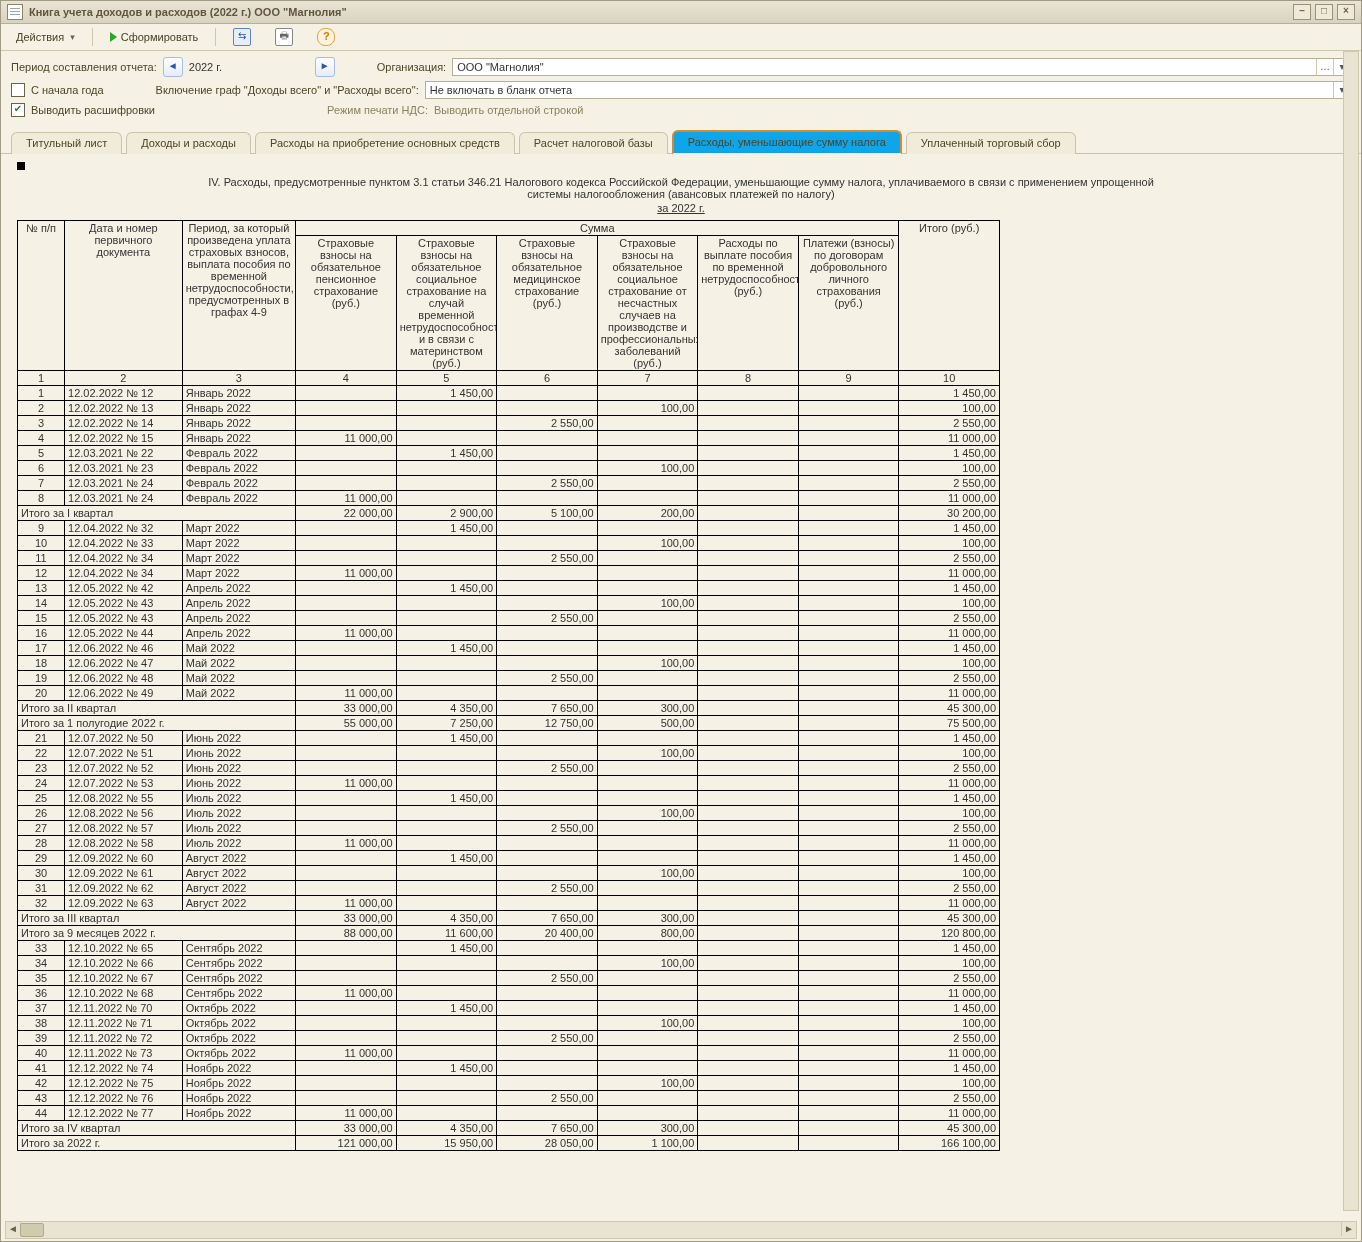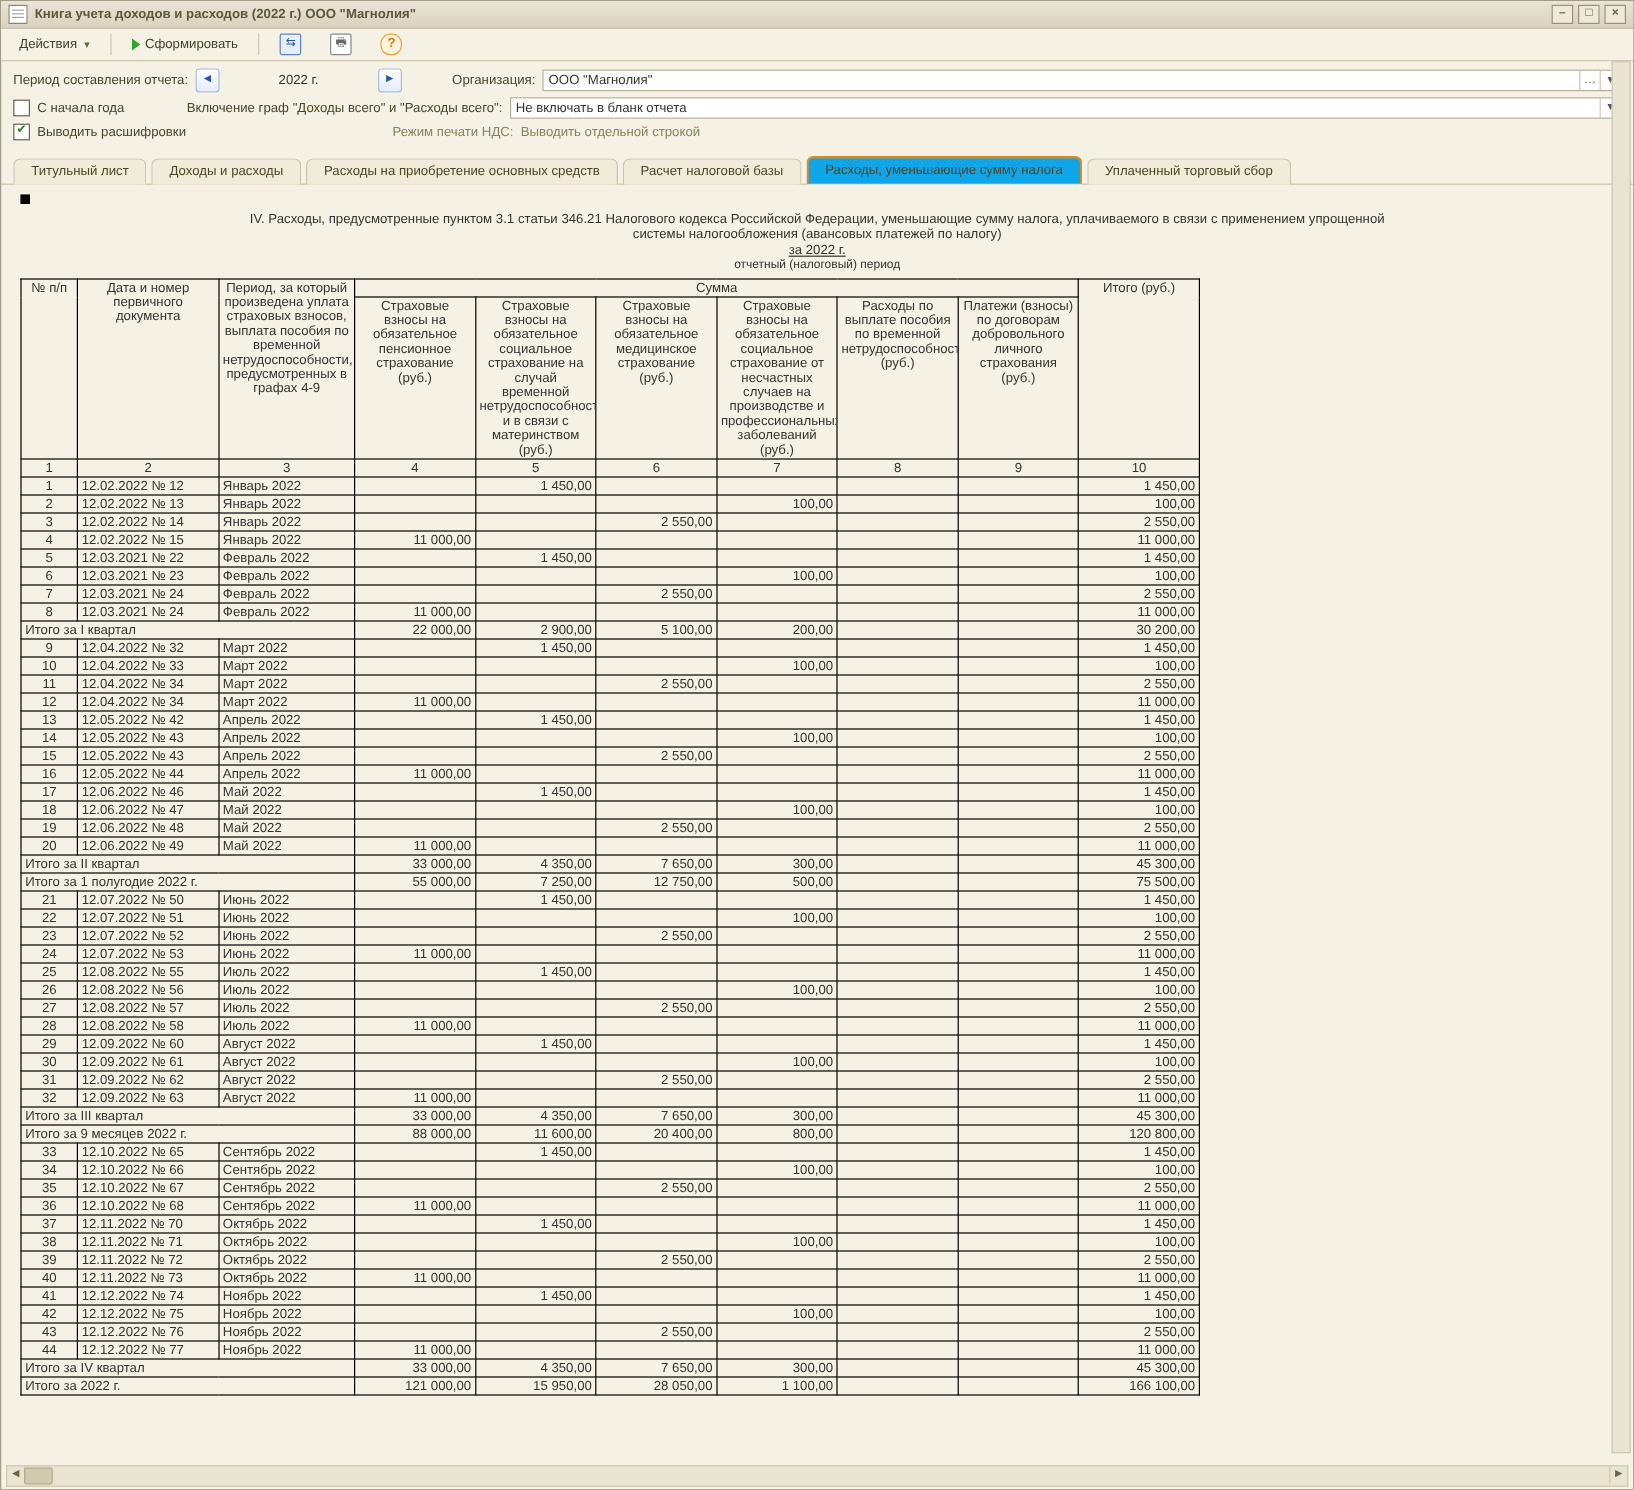--- a/index.html
+++ b/index.html
@@ -18,21 +18,21 @@
 .ico.refresh{border:1px solid #5f81c6;border-radius:2px;position:relative;background:#e6eefc;}
 .ico.refresh:after{content:"⇆";position:absolute;inset:0;text-align:center;font-size:10px;line-height:14px;color:#2a579e;}
 .ico.printer{border:1px solid #888;background:#fff;border-radius:2px;line-height:14px;text-align:center;font-size:10px;color:#666;}
 .ico.printer:before{content:"🖶";}
 .ico.help{border:1px solid #e0a33e;background:#fff3dd;border-radius:8px;line-height:14px;text-align:center;font-size:11px;color:#cf7b00;font-weight:bold;}
 .ico.help:before{content:"?";}
 .params{padding:6px 10px 2px 10px;}
 .prow{display:flex;align-items:center;gap:6px;margin-bottom:4px;flex-wrap:wrap;}
 .lbl{color:#4d4528;}
 .navbtn{width:18px;height:18px;border:1px solid #a7bde1;border-radius:3px;background:linear-gradient(#fff,#e4ecf9);color:#2a579e;font-size:10px;text-align:center;line-height:16px;cursor:default;}
-.year{width:120px;text-align:center;}
+.year{width:120px;text-align:left;}
 .org{flex:1 1 auto;height:18px;border:1px solid #b8b096;background:#fff;display:flex;align-items:center;box-sizing:border-box;}
 .org .val{flex:1;padding:0 4px;}
 .org .dots,.org .dd{width:16px;text-align:center;border-left:1px solid #cfc7ae;color:#555;cursor:default;font-size:10px;line-height:16px;}
 .chk{width:12px;height:12px;border:1px solid #6a6248;background:#fff;display:inline-block;line-height:10px;text-align:center;font-size:10px;color:#2a7a2a;}
 .chk.on:before{content:"✔";}
 .graymode{color:#8a825f;}
 .tabs{display:flex;align-items:flex-end;gap:4px;padding:6px 6px 0 10px;border-bottom:1px solid #cbc3a9;}
 .tab{padding:4px 14px 5px 14px;border:1px solid #cbc3a9;border-bottom:none;border-radius:6px 6px 0 0;background:#f1ebd9;color:#4d4528;font-size:11px;cursor:default;position:relative;top:1px;}
 .tab.active{background:#0ea5e9;border:2px solid #d58a2e;border-bottom:1px solid #fffdf4;color:#4d4528;}
 .report{padding:6px 10px 10px 10px;}
@@ -131,21 +131,20 @@
       <div class="tab">Расчет налоговой базы</div>
       <div class="tab active">Расходы, уменьшающие сумму налога</div>
       <div class="tab">Уплаченный торговый сбор</div>
     </div>
 
   <div class="report">
     <span class="marker"></span>
     <div class="rheader">
       <div class="l1">IV. Расходы, предусмотренные пунктом 3.1 статьи 346.21 Налогового кодекса Российской Федерации, уменьшающие сумму налога, уплачиваемого в связи с применением упрощенной системы налогообложения (авансовых платежей по налогу)</div>
       <div class="yr">за 2022 г.</div>
-      <div class="sub">отчетный (налоговый) период</div>
     </div>
 
     <table class="grid">
       <colgroup>
         <col style="width:44px">
           <col style="width:110px">
           <col style="width:106px">
         <col style="width:94px">
           <col style="width:94px">
           <col style="width:94px">

